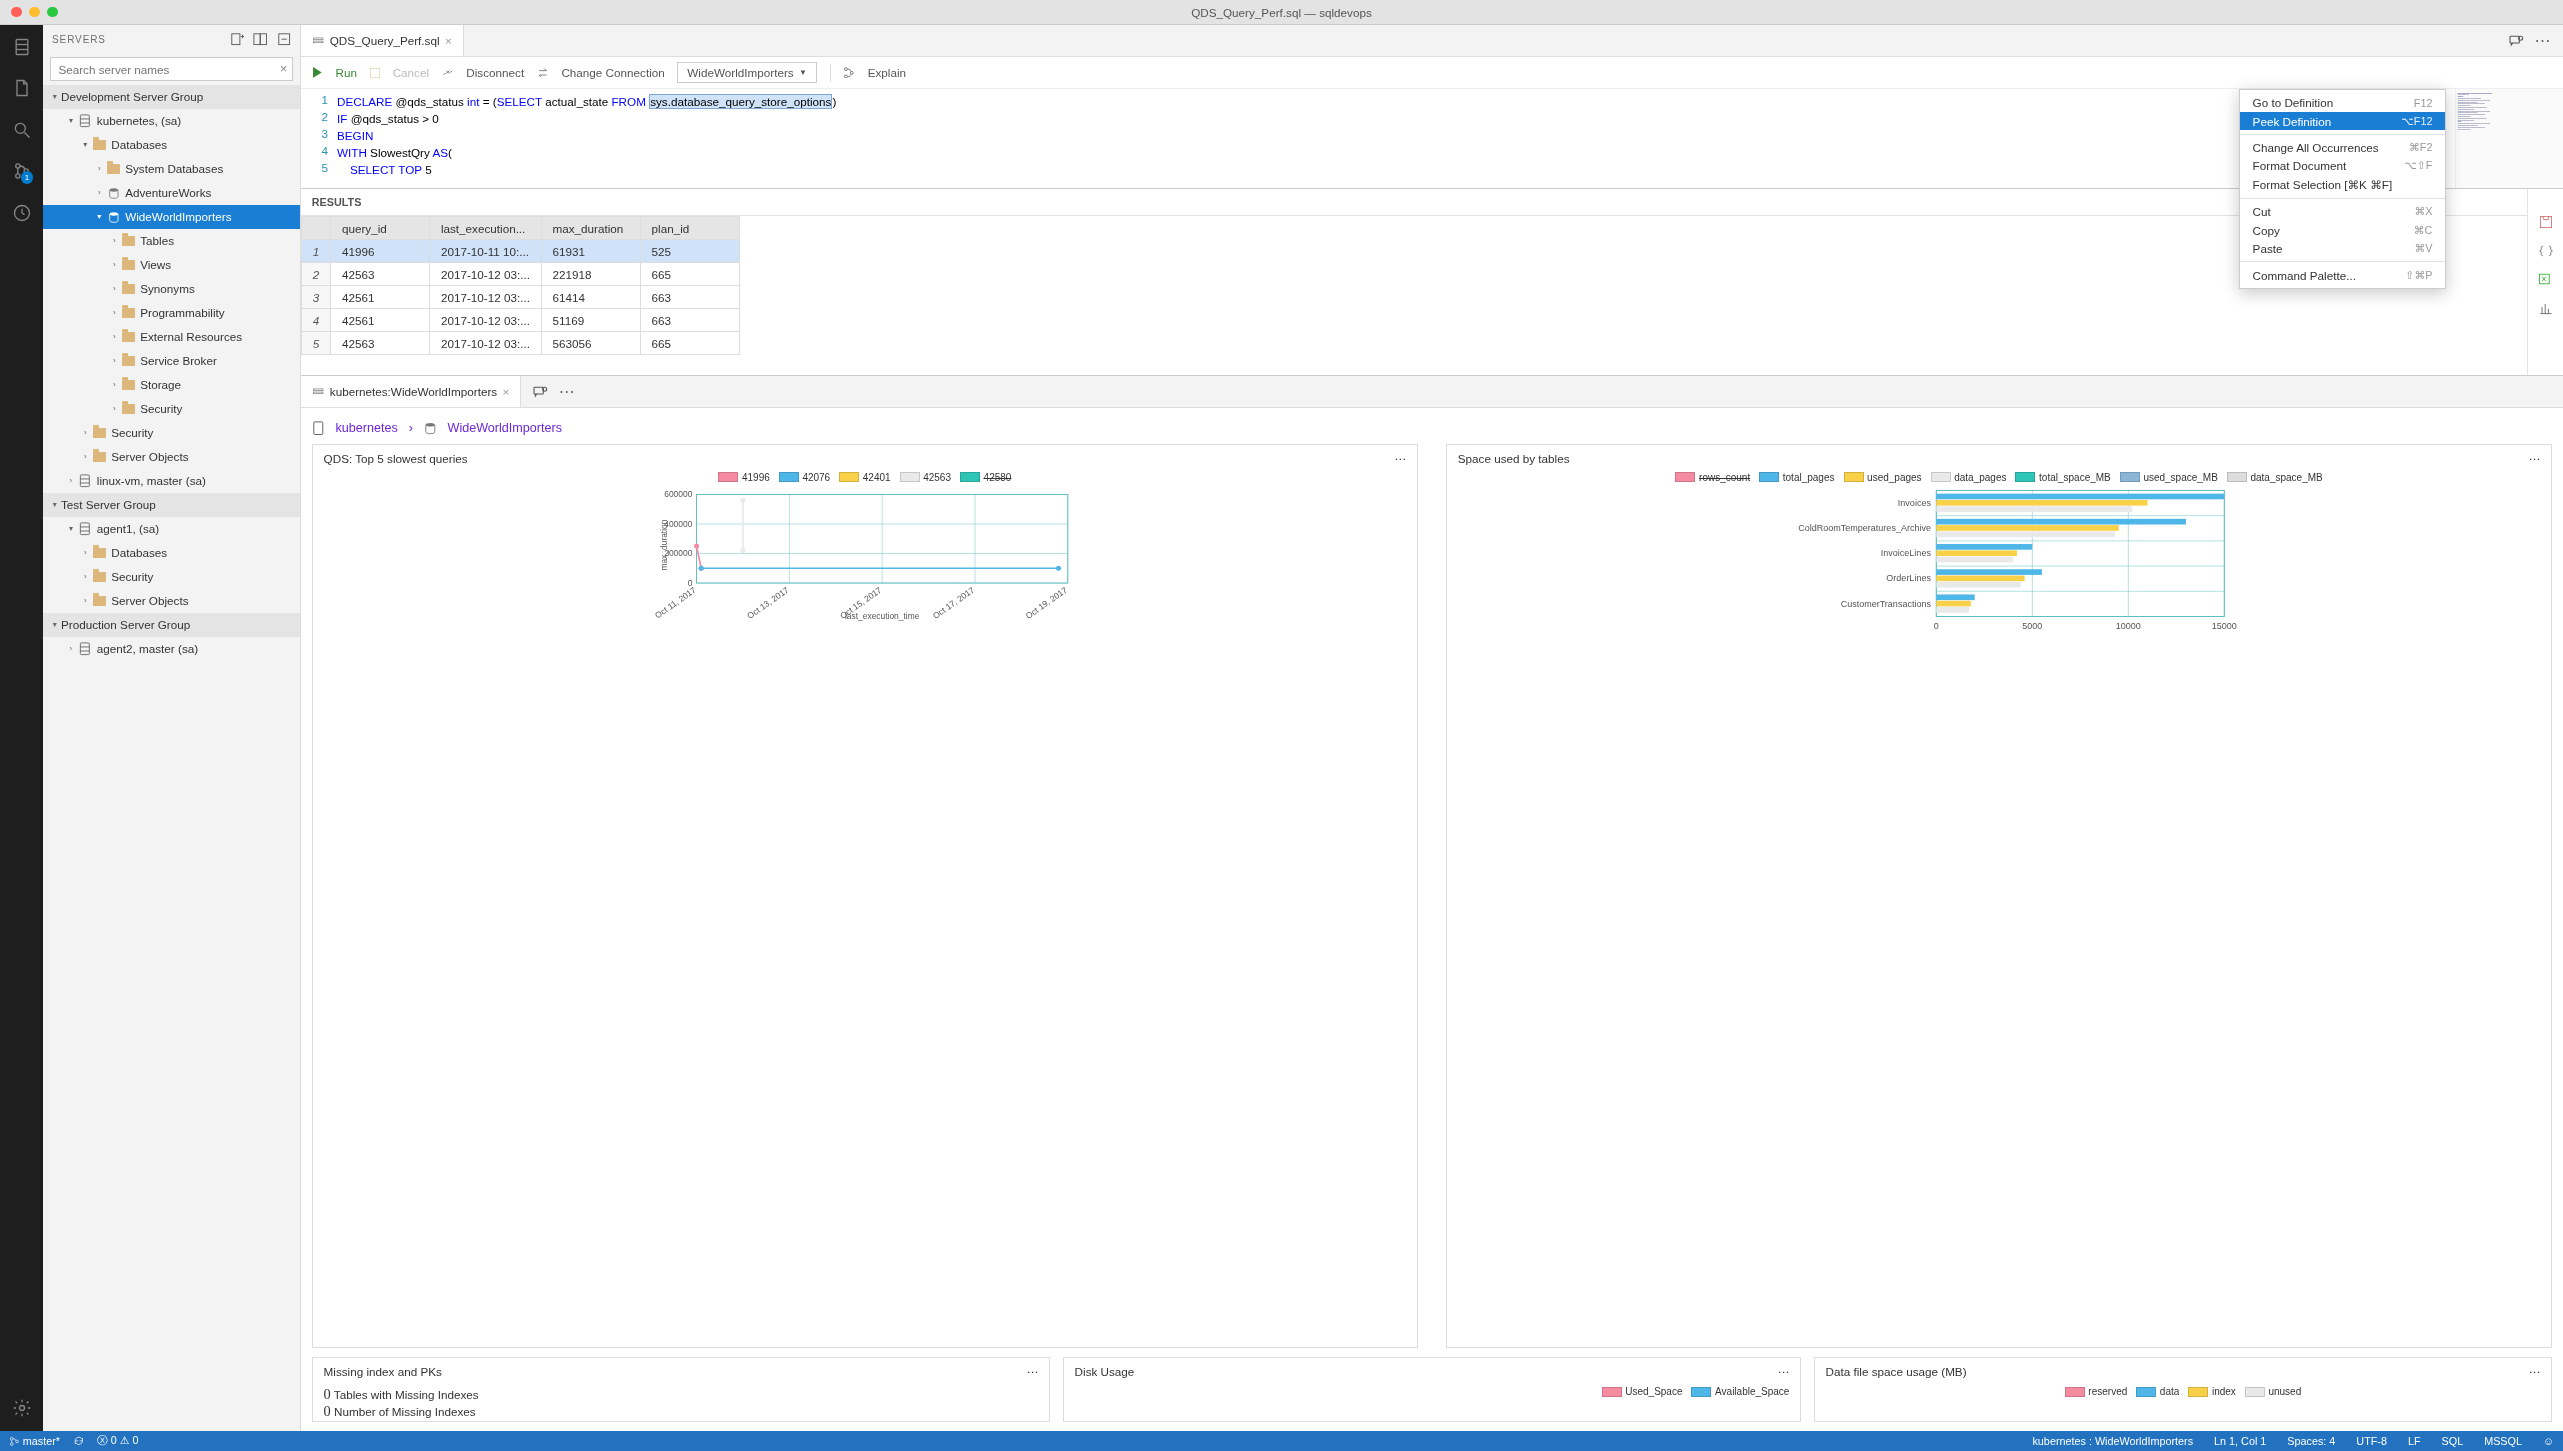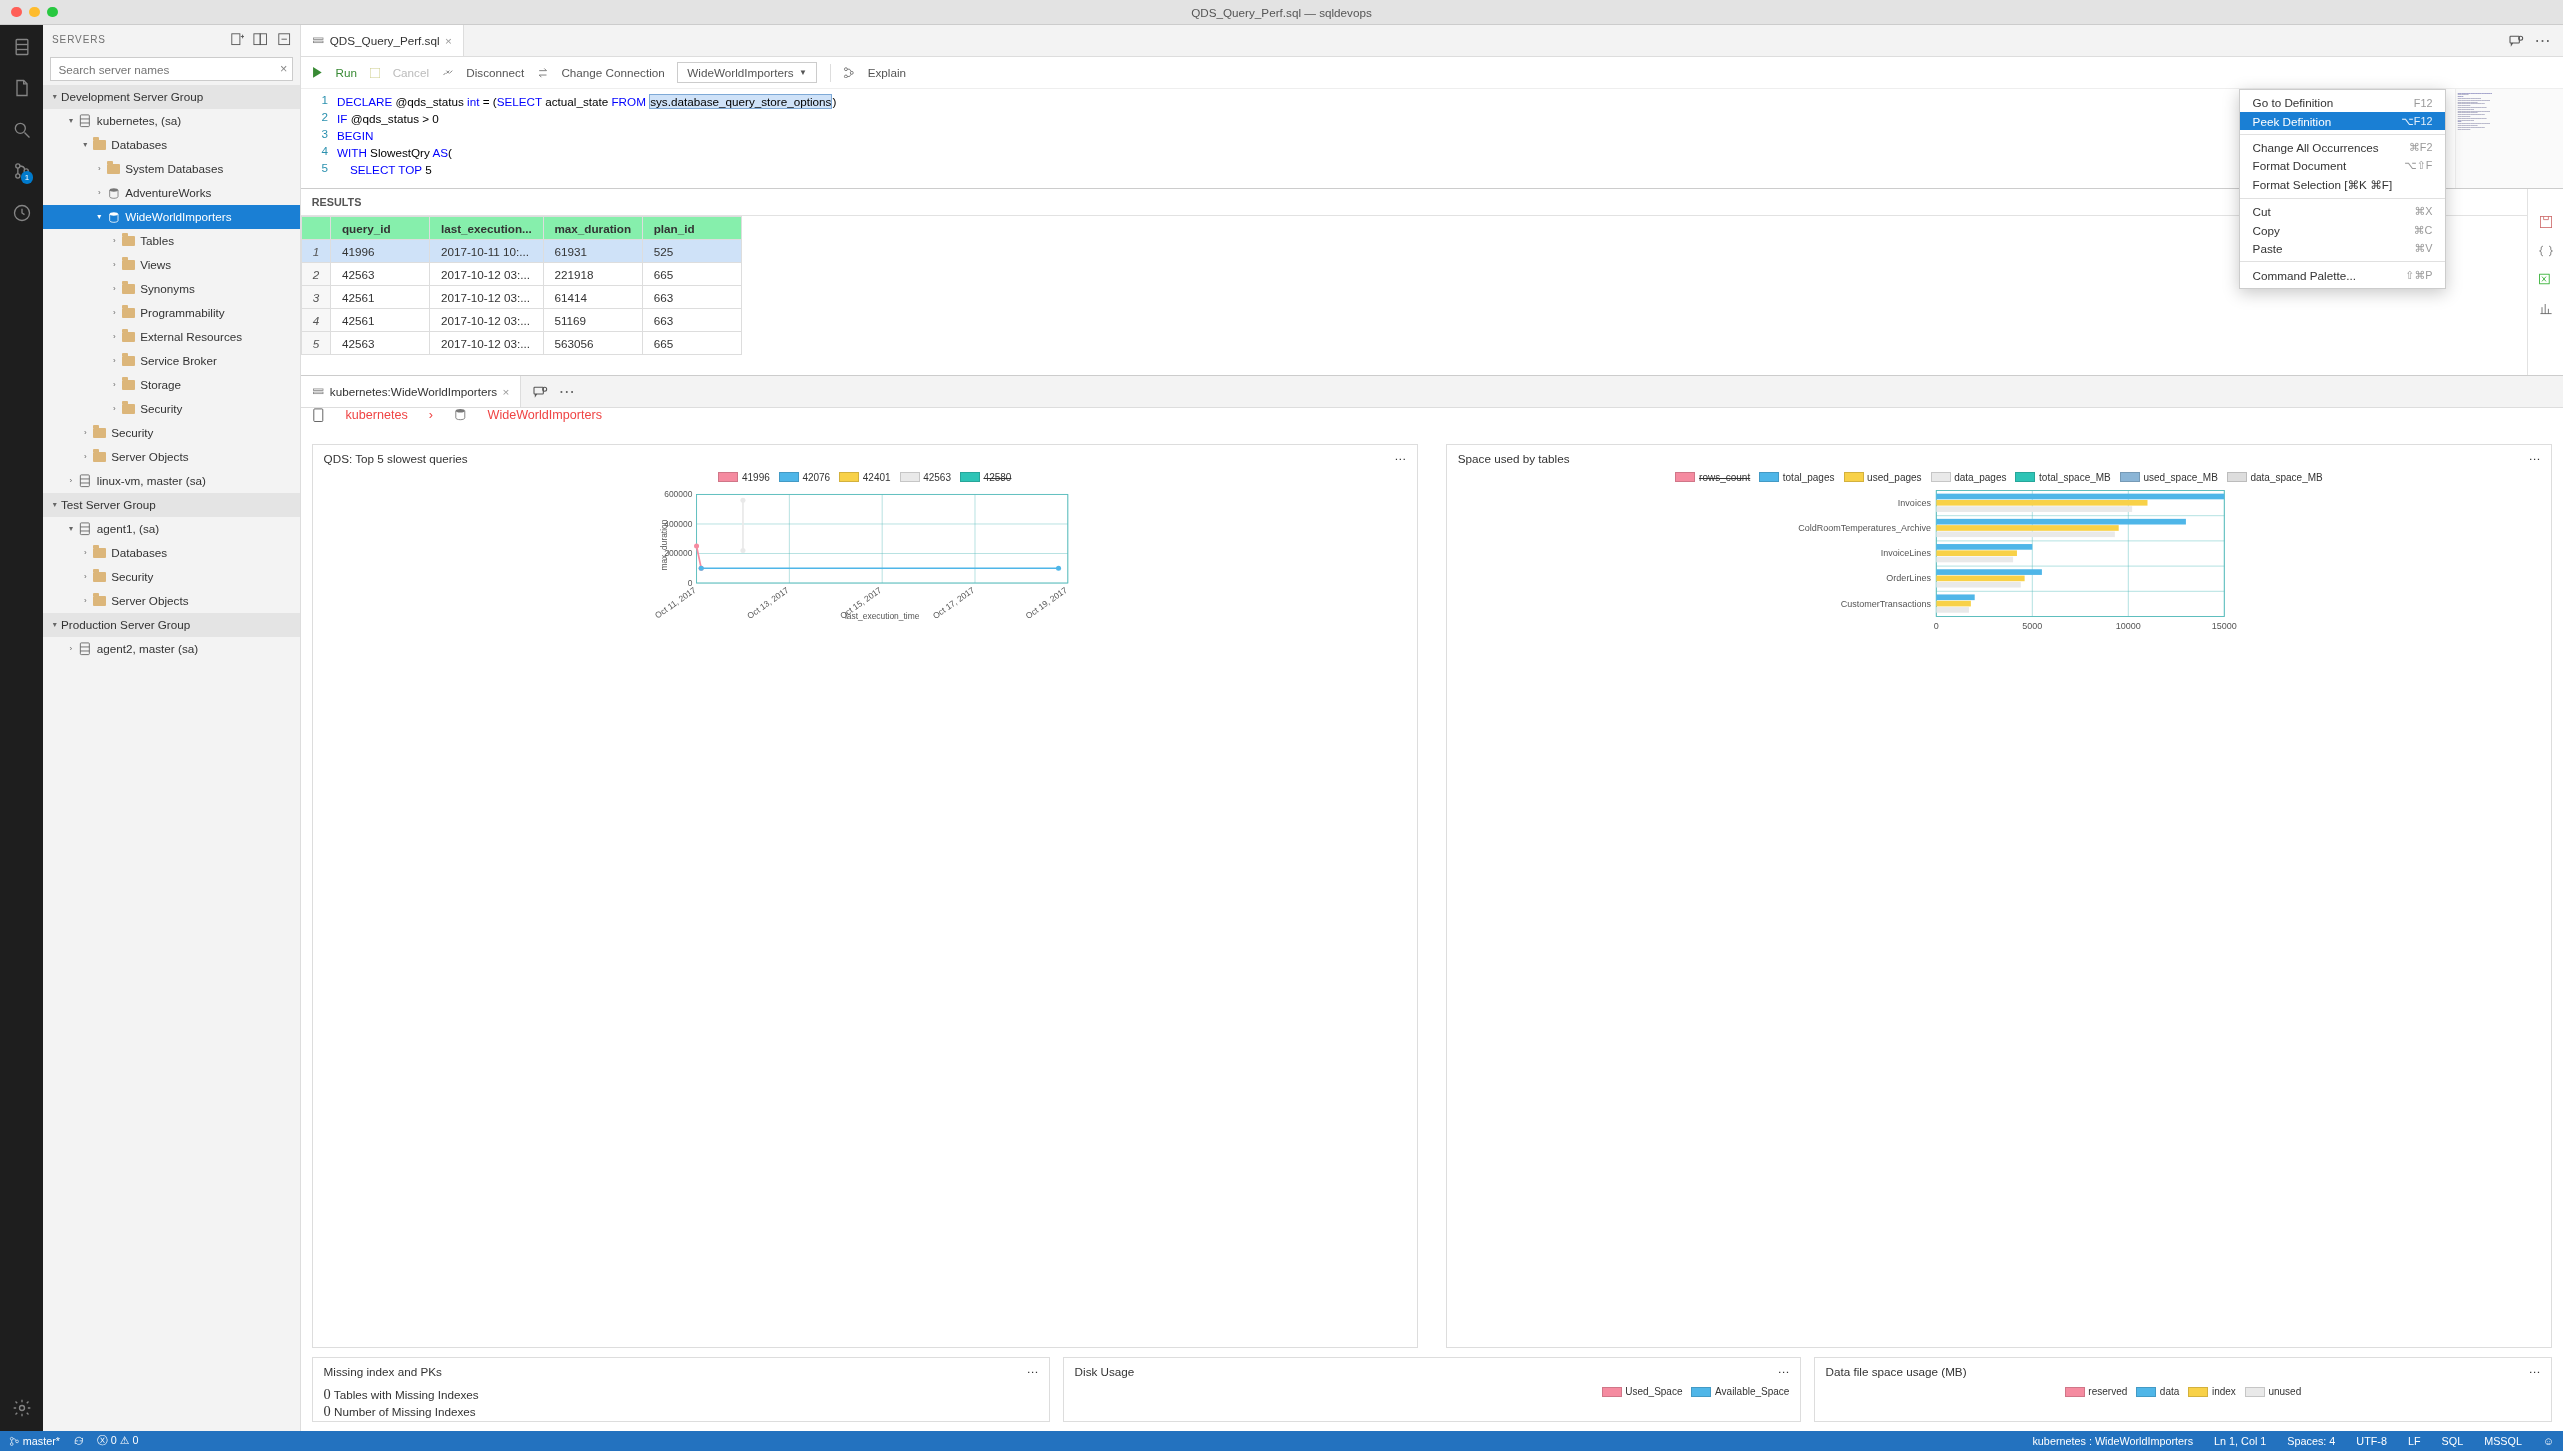--- a/index.html
+++ b/index.html
@@ -58,27 +58,27 @@
 .cm-item.sel{background:#1a7fd4;color:#fff;}
 .cm-sep{height:0.9px;background:#e0e0e0;margin:3.6px 0;}
 .cm-sc{color:#999;font-size:10.8px;}
 .cm-item.sel .cm-sc{color:#e4f0fb;}
 .results-area{display:flex;border-top:0.9px solid #ccc;height:187px;}
 .results-main{flex:1;display:flex;flex-direction:column;}
 .results-header{padding:7.2px 10.8px;font-size:10.8px;font-weight:600;color:#555;border-bottom:0.9px solid #e2e2e2;}
 .grid{flex:1;overflow:auto;}
 .grid table{border-collapse:collapse;width:auto;}
 .grid th,.grid td{border:0.9px solid #ddd;padding:4.5px 10.8px;font-size:11.7px;text-align:left;min-width:99px;}
-.grid th{background:#86efac;font-weight:700;}
+.grid th{background:#e5e5e5;font-weight:400;}
 .grid td.rn{background:#f7f7f7;text-align:center;min-width:27px;width:27px;font-style:italic;color:#555;}
 .grid tr.sel td{background:#cfe2f8;}
 .results-side{width:36px;border-left:0.9px solid #e2e2e2;display:flex;flex-direction:column;align-items:center;padding-top:25px;gap:12.6px;color:#666;}
 .dashboard{flex:1;display:flex;flex-direction:column;border-top:0.9px solid #ccc;min-height:0;}
 .dash-tabs{height:32px;background:#f3f3f3;display:flex;align-items:stretch;border-bottom:0.9px solid #ddd;}
-.breadcrumb{height:27px;display:flex;align-items:flex-start;padding:0 10.8px;gap:21px;font-size:12.6px;color:#ef4444;}
+.breadcrumb{height:27px;display:flex;align-items:flex-end;padding:0 10.8px;gap:11px;font-size:12.6px;color:#6d28d9;}
 .dash-body{flex:1;display:flex;gap:28px;padding:9px 10.8px;overflow:hidden;}
 .widget{border:0.9px solid #ddd;flex:1;display:flex;flex-direction:column;padding:7.2px 10.8px;min-width:0;}
 .widget-h{display:flex;justify-content:space-between;font-size:11.7px;margin-bottom:5.4px;}
 .chart-legend{display:flex;flex-wrap:wrap;gap:9px;justify-content:center;font-size:10px;margin-bottom:3.6px;}
 .lg-item{display:flex;align-items:center;gap:3.6px;}
 .swatch{width:20px;height:10px;border:0.9px solid rgba(0,0,0,0.15);}
 .dash-body2{display:flex;gap:12.6px;padding:0 10.8px 9px;}
 .mini-widget{border:0.9px solid #ddd;height:65px;padding:7.2px 10.8px;min-width:0;}
 .mini-widget .widget-h{margin-bottom:7.2px;}
 .mini-widget .content{font-size:11.7px;}

